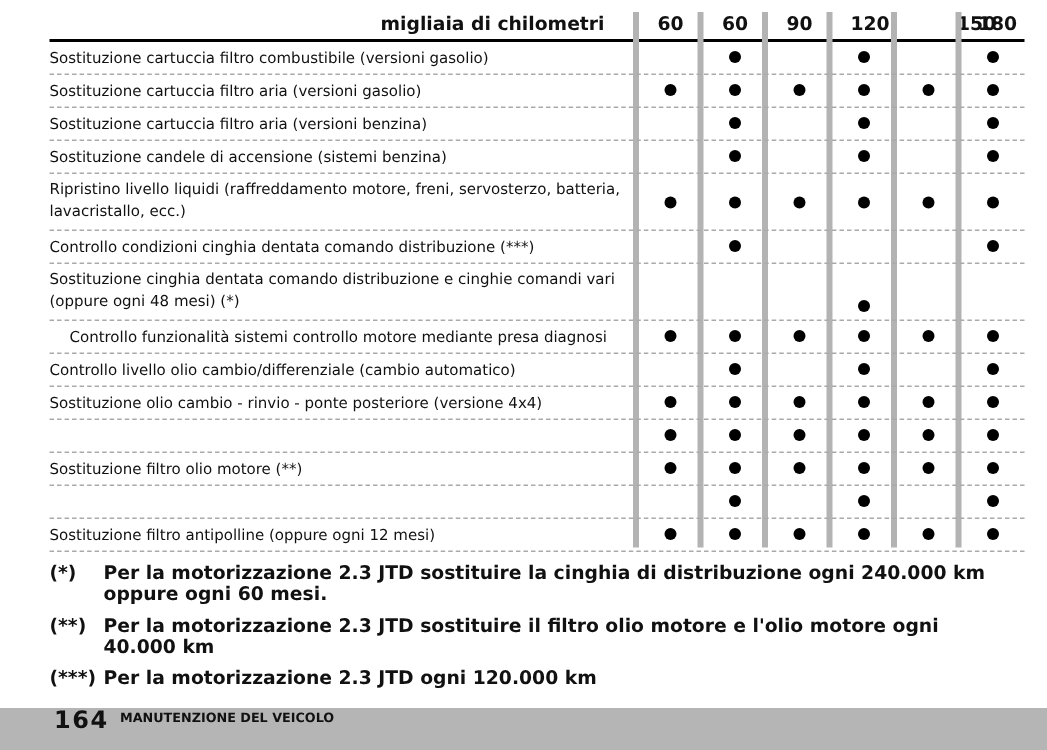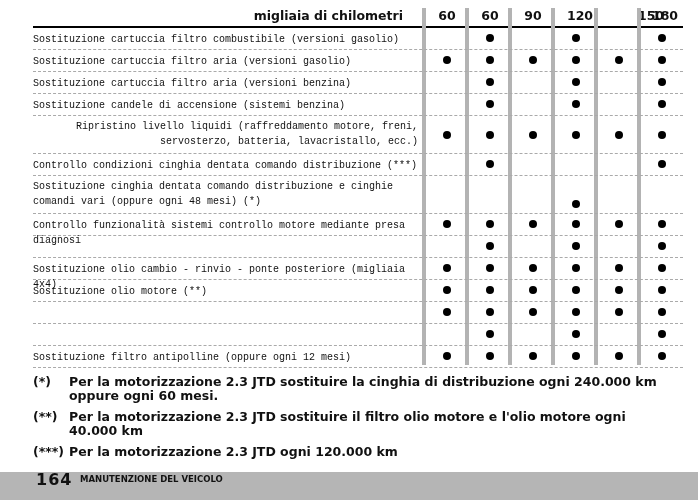--- a/index.html
+++ b/index.html
@@ -2,21 +2,21 @@
 <html><head>
 <meta charset="utf-8">
 <style>
   html,body{margin:0;padding:0;background:#fff;}
   body{width:698px;height:500px;position:relative;overflow:hidden;font-family:"DejaVu Sans","Liberation Sans",sans-serif;color:#111;}
   .header{position:absolute;left:33px;top:6px;width:650px;height:20px;border-bottom:2px solid #000;}
   .unit-label{position:absolute;right:280px;top:2px;font-weight:bold;font-size:12.5px;white-space:nowrap;}
   .col-head{position:absolute;top:2px;width:38px;text-align:center;font-weight:bold;font-size:12.5px;}
   .vbar{position:absolute;top:8px;height:357px;width:4px;background:#b3b3b3;}
   .row{position:absolute;left:33px;width:650px;border-bottom:1px dashed #aaa;box-sizing:border-box;}
-  .row-label{position:absolute;left:0;font-size:10px;line-height:15px;color:#111;width:385px;font-family:Liberation Mono, monospace;}
+  .row-label{position:absolute;left:0;font-size:10px;line-height:15px;color:#111;width:385px;}
   .dot{position:absolute;width:8px;height:8px;border-radius:50%;background:#000;}
   .notes{position:absolute;left:33px;top:375px;width:640px;font-weight:bold;font-size:12.5px;}
   .note{position:relative;padding-left:36px;line-height:14px;margin-bottom:7px;}
   .note .mark{position:absolute;left:0;top:0;}
   .footer{position:absolute;left:0;top:472px;width:698px;height:31px;background:#b5b5b5;}
   .page-num{position:absolute;left:36px;top:-2px;font-weight:bold;font-size:16px;letter-spacing:1px;}
   .section{position:absolute;left:80px;top:2px;font-weight:bold;font-size:8.5px;}
 </style>
 </head>
 <body>
@@ -59,71 +59,72 @@
       <div class="dot" style="left: 453px; top: 6px;"></div>
       <div class="dot" style="left: 539px; top: 6px;"></div>
       <div class="dot" style="left: 625px; top: 6px;"></div>
     </div>
     <div class="row" style="top: 94px; height: 22px;">
       <div class="row-label" style="top: 4px;">Sostituzione candele di accensione (sistemi benzina)</div>
       <div class="dot" style="left: 453px; top: 6px;"></div>
       <div class="dot" style="left: 539px; top: 6px;"></div>
       <div class="dot" style="left: 625px; top: 6px;"></div>
     </div>
-    <div class="row" style="top: 116px; height: 38px; text-align: right;">
+    <div class="row" style="top: 116px; height: 38px;">
       <div class="row-label" style="top: 3px;">Ripristino livello liquidi (raffreddamento motore, freni, servosterzo, batteria, lavacristallo, ecc.)</div>
       <div class="dot" style="left: 410px; top: 15px;"></div>
       <div class="dot" style="left: 453px; top: 15px;"></div>
       <div class="dot" style="left: 496px; top: 15px;"></div>
       <div class="dot" style="left: 539px; top: 15px;"></div>
       <div class="dot" style="left: 582px; top: 15px;"></div>
       <div class="dot" style="left: 625px; top: 15px;"></div>
     </div>
     <div class="row" style="top: 154px; height: 22px;">
       <div class="row-label" style="top: 4px;">Controllo condizioni cinghia dentata comando distribuzione (***)</div>
       <div class="dot" style="left: 453px; top: 6px;"></div>
       <div class="dot" style="left: 625px; top: 6px;"></div>
     </div>
     <div class="row" style="top: 176px; height: 38px;">
       <div class="row-label" style="top: 3px;">Sostituzione cinghia dentata comando distribuzione e cinghie comandi vari (oppure ogni 48 mesi) (*)</div>
       <div class="dot" style="left: 539px; top: 24px;"></div>
     </div>
-    <div class="row" style="top: 214px; height: 22px;">
+    <div class="row" style="top: 214px; height: 22px; text-align: center;">
       <div class="row-label" style="top: 4px;">Controllo funzionalità sistemi controllo motore mediante presa diagnosi</div>
       <div class="dot" style="left: 410px; top: 6px;"></div>
       <div class="dot" style="left: 453px; top: 6px;"></div>
       <div class="dot" style="left: 496px; top: 6px;"></div>
       <div class="dot" style="left: 539px; top: 6px;"></div>
       <div class="dot" style="left: 582px; top: 6px;"></div>
       <div class="dot" style="left: 625px; top: 6px;"></div>
     </div>
     <div class="row" style="top: 236px; height: 22px;">
+      <div class="row-label" style="top: 4px;">Controllo livello olio cambio/differenziale (cambio automatico)</div>
       <div class="dot" style="left: 453px; top: 6px;"></div>
       <div class="dot" style="left: 539px; top: 6px;"></div>
       <div class="dot" style="left: 625px; top: 6px;"></div>
     </div>
     <div class="row" style="top: 258px; height: 22px;">
-      <div class="row-label" style="top: 4px;">Sostituzione olio cambio - rinvio - ponte posteriore (migliaia 4x4)</div>
+      <div class="row-label" style="top: 4px;">Sostituzione olio cambio - rinvio - ponte posteriore (versione 4x4)</div>
       <div class="dot" style="left: 410px; top: 6px;"></div>
       <div class="dot" style="left: 453px; top: 6px;"></div>
       <div class="dot" style="left: 496px; top: 6px;"></div>
       <div class="dot" style="left: 539px; top: 6px;"></div>
       <div class="dot" style="left: 582px; top: 6px;"></div>
       <div class="dot" style="left: 625px; top: 6px;"></div>
     </div>
     <div class="row" style="top: 280px; height: 22px;">
-      <div class="row-label" style="top: 4px;">Sostituzione olio motore (**)</div>
       <div class="dot" style="left: 410px; top: 6px;"></div>
       <div class="dot" style="left: 453px; top: 6px;"></div>
       <div class="dot" style="left: 496px; top: 6px;"></div>
       <div class="dot" style="left: 539px; top: 6px;"></div>
       <div class="dot" style="left: 582px; top: 6px;"></div>
       <div class="dot" style="left: 625px; top: 6px;"></div>
     </div>
     <div class="row" style="top: 302px; height: 22px;">
+      <div class="row-label" style="top: 4px;">Sostituzione filtro olio motore (**)</div>
       <div class="dot" style="left: 410px; top: 6px;"></div>
       <div class="dot" style="left: 453px; top: 6px;"></div>
       <div class="dot" style="left: 496px; top: 6px;"></div>
       <div class="dot" style="left: 539px; top: 6px;"></div>
       <div class="dot" style="left: 582px; top: 6px;"></div>
       <div class="dot" style="left: 625px; top: 6px;"></div>
     </div>
     <div class="row" style="top: 324px; height: 22px;">
       <div class="dot" style="left: 453px; top: 6px;"></div>
       <div class="dot" style="left: 539px; top: 6px;"></div>

